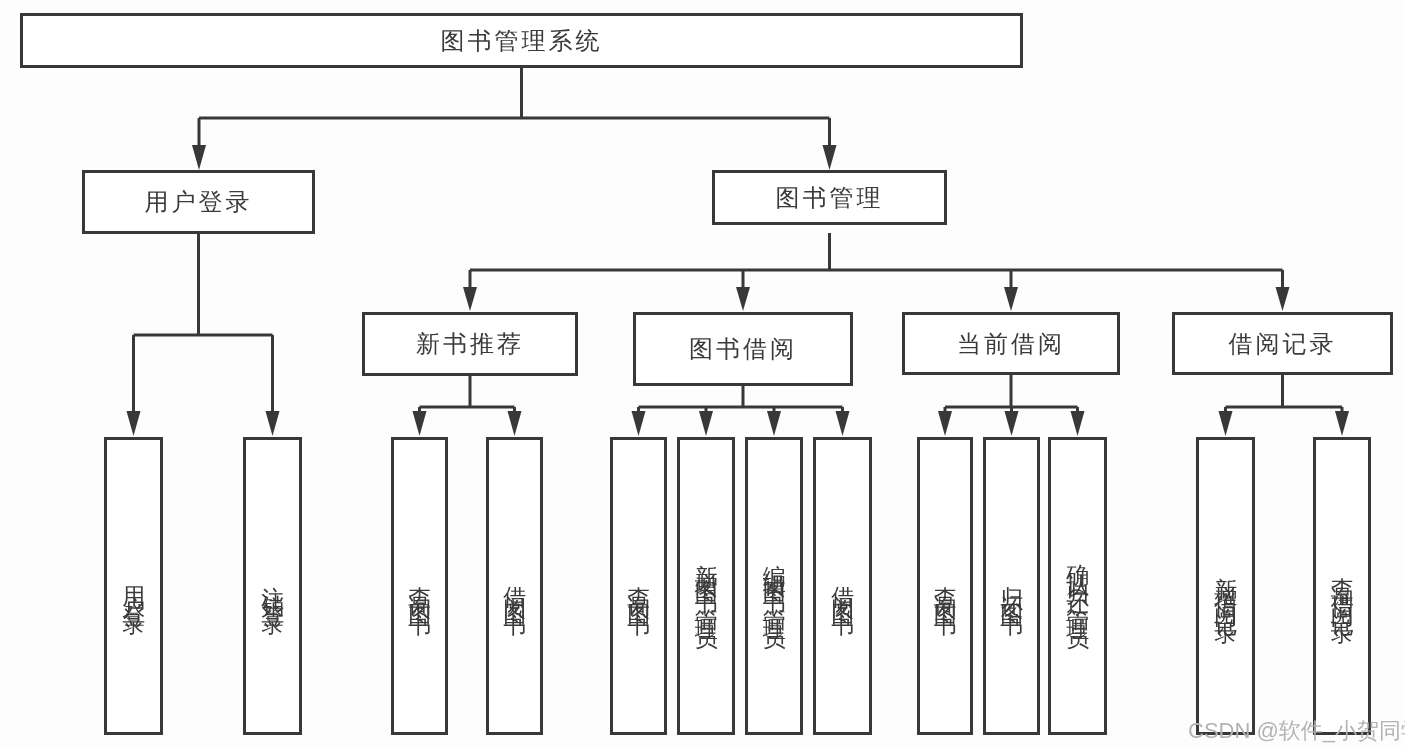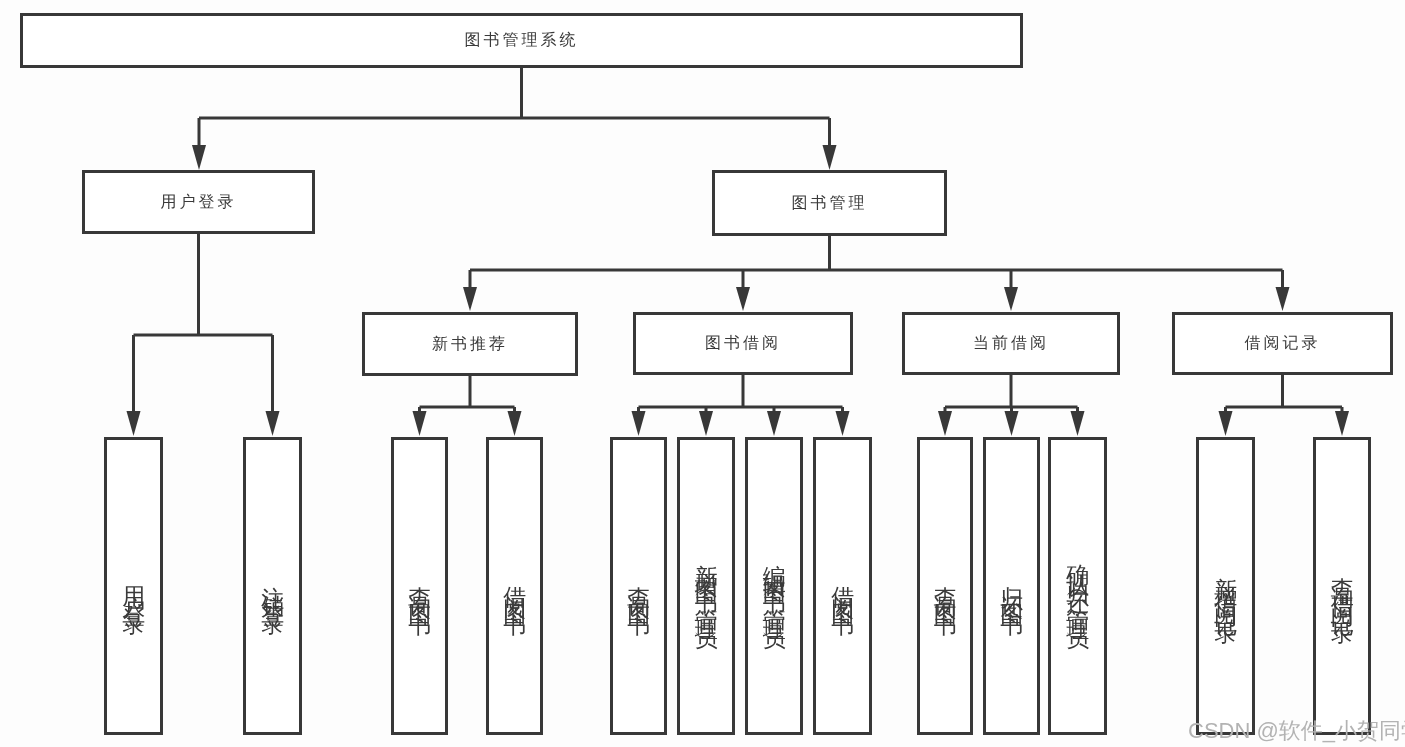--- a/index.html
+++ b/index.html
@@ -22,38 +22,38 @@
     background: #ffffff;
     border: 3px solid #383838;
     box-sizing: border-box;
     display: flex;
     align-items: center;
     justify-content: center;
     color: #3a3a3a;
     z-index: 2;
   }
   .box.h span {
-    font-size: 16px;
+    font-size: 24px;
     letter-spacing: 3px;
     white-space: nowrap;
   }
   .box.v span {
     writing-mode: vertical-rl;
     font-size: 23px;
     letter-spacing: 9px;
     line-height: 1.2;
   }
   
   #root           { left: 20px;   top: 13px;  width: 1003px; height: 55px; }
   
   #user-login     { left: 82px;   top: 170px; width: 233px;  height: 64px; }
-  #book-mgmt      { left: 712px;  top: 170px; width: 235px;  height: 66px; }
+  #book-mgmt      { left: 712px;  top: 170px; width: 235px;  height: 55px; }
   
   #new-book-rec   { left: 362px;  top: 312px; width: 216px;  height: 64px; }
-  #book-borrow    { left: 633px;  top: 312px; width: 220px;  height: 63px; }
+  #book-borrow    { left: 633px;  top: 312px; width: 220px;  height: 74px; }
   #current-borrow { left: 902px;  top: 312px; width: 218px;  height: 63px; align-items: center; }
   #borrow-record  { left: 1172px; top: 312px; width: 221px;  height: 63px; }
   
   .leaf { top: 437px; height: 298px; }
   #leaf-user-login     { left: 104px;  width: 59px; }
   #leaf-logout         { left: 243px;  width: 59px; }
   #leaf-query-book-1   { left: 391px;  width: 57px; }
   #leaf-borrow-book-1  { left: 486px;  width: 57px; }
   #leaf-query-book-2   { left: 610px;  width: 57px; }
   #leaf-add-book       { left: 677px;  width: 58px; }

